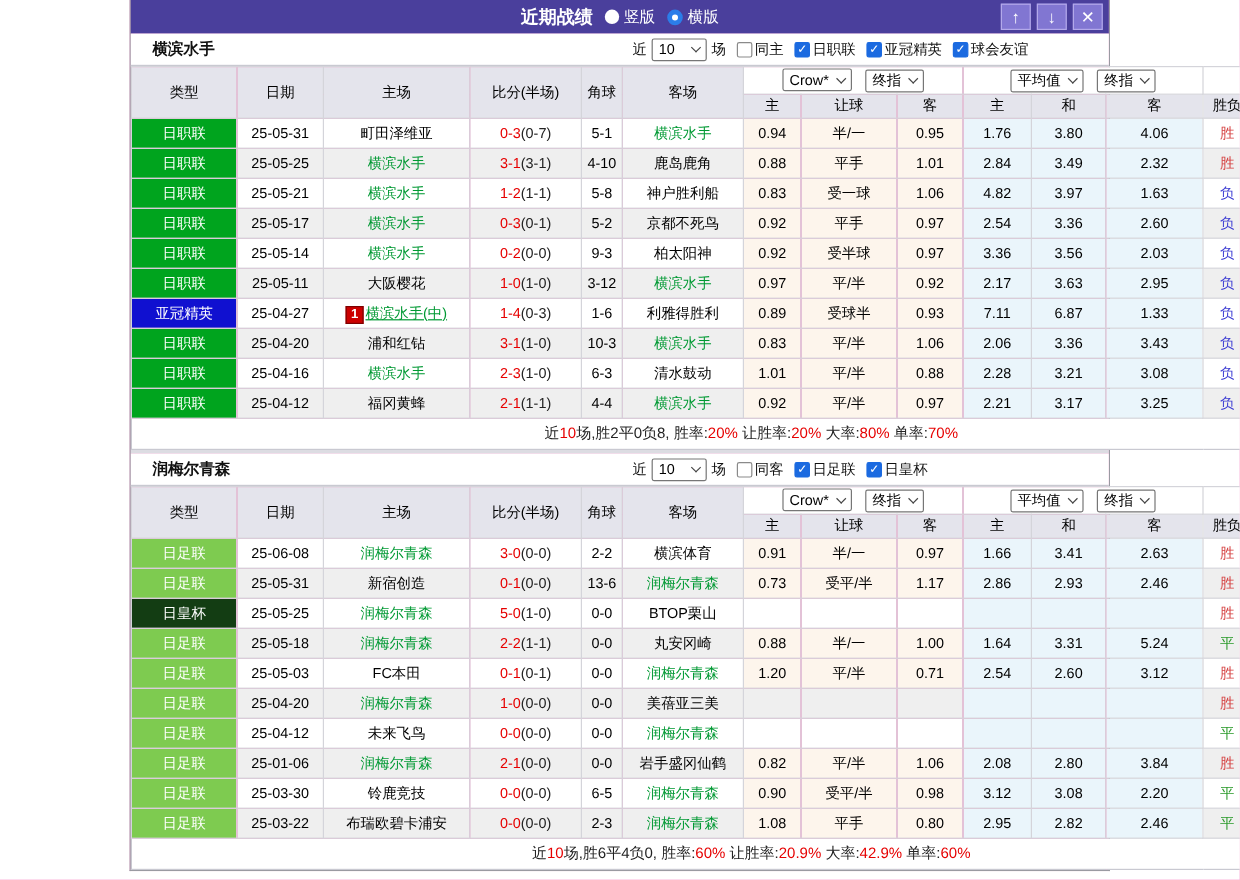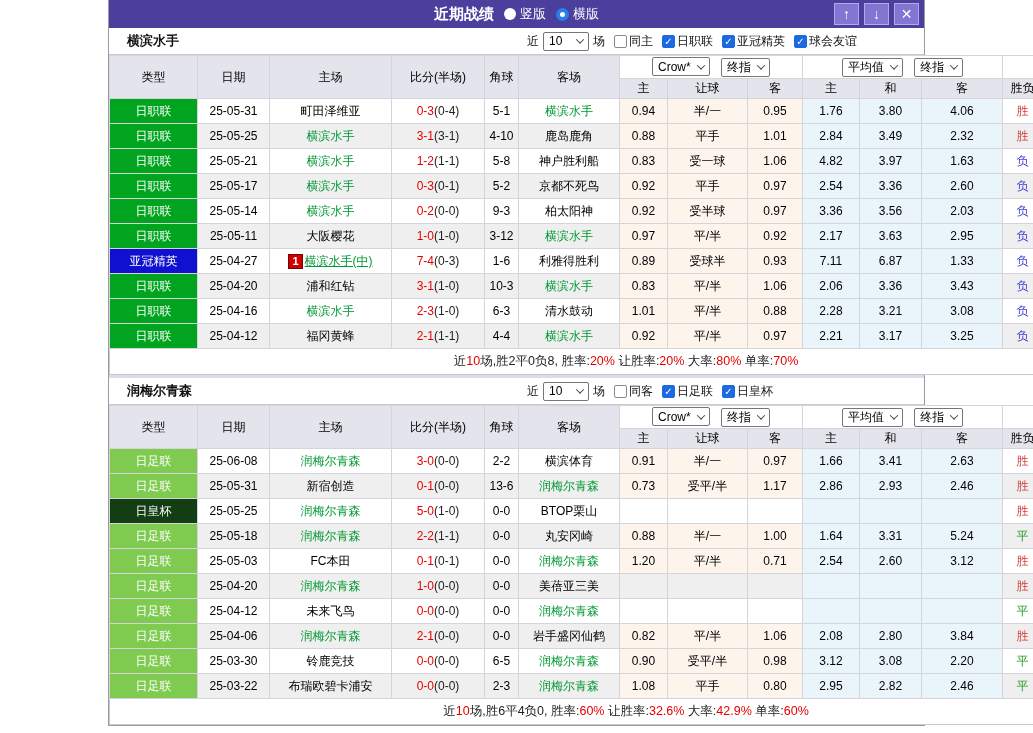--- a/index.html
+++ b/index.html
@@ -168,21 +168,21 @@
           <th class="sub-col">胜负</th>
           <th class="sub-col">让球</th>
           <th class="sub-col">进球数</th>
         </tr>
       </thead>
       <tbody>
             <tr class="match-row">
               <td class="badge" style="background: rgb(0, 164, 30);">日职联</td>
               <td class="plain">25-05-31</td>
               <td class="plain"><span>町田泽维亚</span></td>
-              <td class="plain"><span class="ft">0-3</span><span class="ht">(0-4)</span></td>
+              <td class="plain"><span class="ft">0-3</span><span class="ht">(0-7)</span></td>
               <td class="plain">5-1</td>
               <td class="plain"><span class="tgreen">横滨水手</span></td>
               <td class="cream">0.94</td>
               <td class="cream">半/一</td>
               <td class="cream">0.95</td>
               <td class="blue">1.76</td>
               <td class="blue">3.80</td>
               <td class="blue">4.06</td>
               <td class="plain res" style="color: rgb(212, 60, 60);">胜</td>
               <td class="plain res" style="color: rgb(212, 60, 60);">赢</td>
@@ -270,21 +270,21 @@
               <td class="blue">3.63</td>
               <td class="blue">2.95</td>
               <td class="plain res" style="color: rgb(60, 60, 212);">负</td>
               <td class="plain res" style="color: rgb(60, 60, 212);">输</td>
               <td class="plain res" style="color: rgb(60, 60, 212);">小</td>
             </tr>
             <tr class="match-row">
               <td class="badge" style="background: rgb(16, 16, 208);">亚冠精英</td>
               <td class="plain">25-04-27</td>
               <td class="plain"><span class="pfx">1</span><span class="tgreen tlink">横滨水手(中)</span></td>
-              <td class="plain"><span class="ft">7-4</span><span class="ht">(0-3)</span></td>
+              <td class="plain"><span class="ft">1-4</span><span class="ht">(0-3)</span></td>
               <td class="plain">1-6</td>
               <td class="plain"><span>利雅得胜利</span></td>
               <td class="cream">0.89</td>
               <td class="cream">受球半</td>
               <td class="cream">0.93</td>
               <td class="blue">7.11</td>
               <td class="blue">6.87</td>
               <td class="blue">1.33</td>
               <td class="plain res" style="color: rgb(60, 60, 212);">负</td>
               <td class="plain res" style="color: rgb(60, 60, 212);">输</td>
@@ -554,21 +554,21 @@
               <td class="plain"></td>
               <td class="blue"></td>
               <td class="blue"></td>
               <td class="blue"></td>
               <td class="plain res" style="color: rgb(42, 154, 42);">平</td>
               <td class="plain res"></td>
               <td class="plain res"></td>
             </tr>
             <tr class="match-row">
               <td class="badge" style="background: rgb(126, 203, 80);">日足联</td>
-              <td class="plain">25-04-06</td>
+              <td class="plain">25-01-06</td>
               <td class="plain"><span class="tgreen">润梅尔青森</span></td>
               <td class="plain"><span class="ft">2-1</span><span class="ht">(0-0)</span></td>
               <td class="plain">0-0</td>
               <td class="plain"><span>岩手盛冈仙鹤</span></td>
               <td class="cream">0.82</td>
               <td class="cream">平/半</td>
               <td class="cream">1.06</td>
               <td class="blue">2.08</td>
               <td class="blue">2.80</td>
               <td class="blue">3.84</td>
@@ -606,19 +606,19 @@
               <td class="blue">2.95</td>
               <td class="blue">2.82</td>
               <td class="blue">2.46</td>
               <td class="plain res" style="color: rgb(42, 154, 42);">平</td>
               <td class="plain res" style="color: rgb(42, 154, 42);">走</td>
               <td class="plain res" style="color: rgb(60, 60, 212);">小</td>
             </tr>
           </tbody>
       <tfoot>
         <tr>
-              <td colspan="15" class="summary"><span>近</span><span class="red">10</span><span>场,胜6平4负0, 胜率:</span><span class="red">60%</span><span> 让胜率:</span><span class="red">32.6%</span><span> 大率:</span><span class="red">42.9%</span><span> 单率:</span><span class="red">60%</span></td>
+              <td colspan="15" class="summary"><span>近</span><span class="red">10</span><span>场,胜6平4负0, 胜率:</span><span class="red">60%</span><span> 让胜率:</span><span class="red">20.9%</span><span> 大率:</span><span class="red">42.9%</span><span> 单率:</span><span class="red">60%</span></td>
             </tr>
       </tfoot>
     </table>
   </div>
 </div>
 </div>
 
 </body></html>

